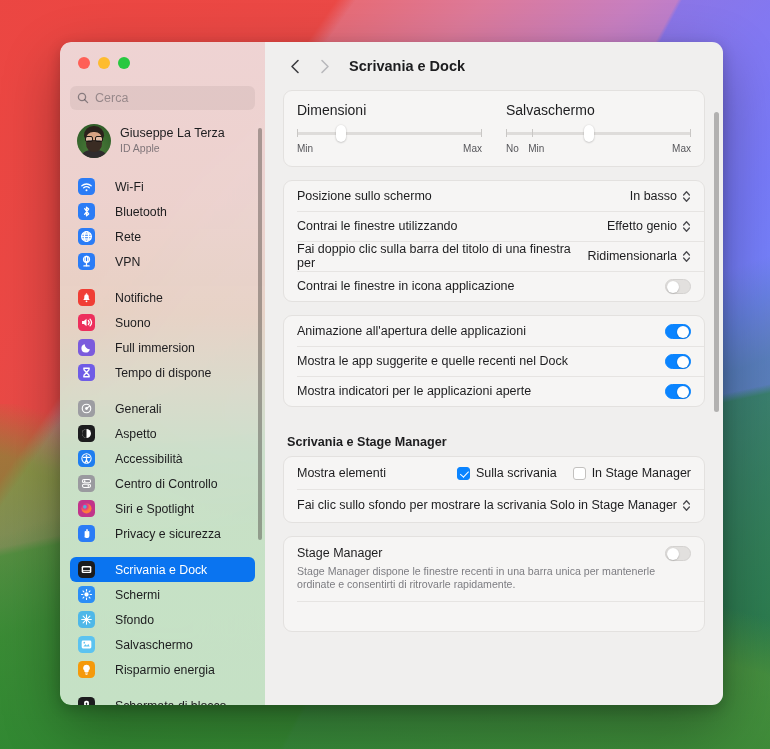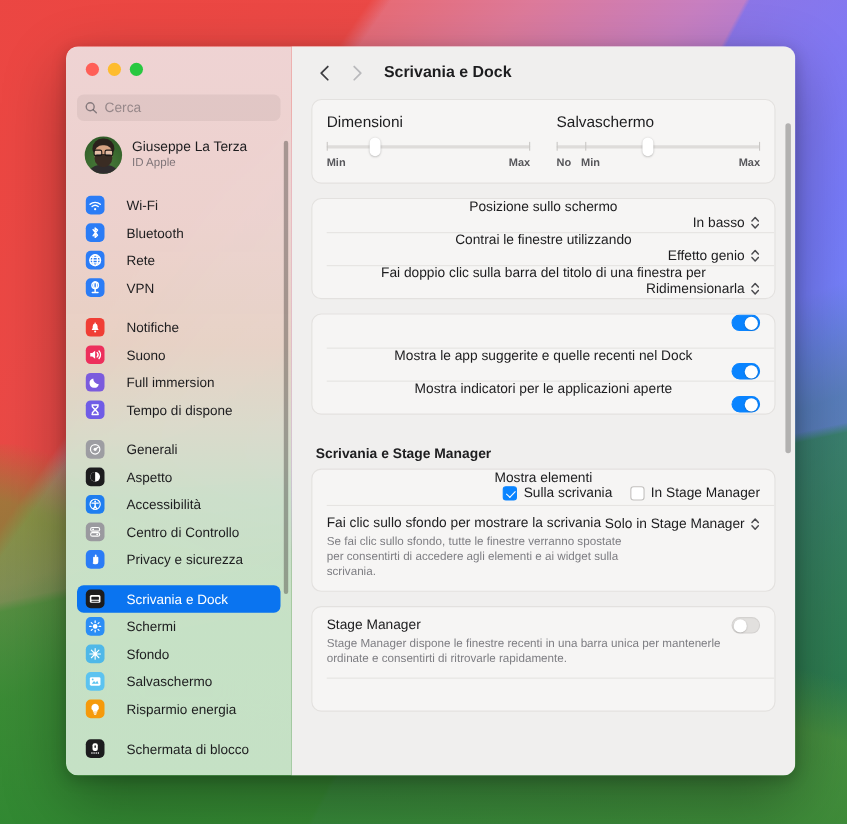--- a/index.html
+++ b/index.html
@@ -150,21 +150,21 @@
     margin: 4px 0 7px 4px;
   }
   .sec-title.spaced { margin-top: 28px; }
 
   .card {
     background: #f6f5f4; border: 1px solid #e3e1df;
     border-radius: 9px; margin-bottom: 13px; overflow: hidden;
   }
   .row {
     display: flex; align-items: center; min-height: 30px;
-    padding: 0 13px; position: relative; flex-direction: column;
+    padding: 0 13px; position: relative;
   }
   .row + .row:before {
     content: ""; position: absolute; left: 13px; right: 0; top: 0;
     height: 1px; background: #e6e4e2;
   }
   .row-label { font-size: 12.5px; color: #1d1d1f; }
   .row-right { margin-left: auto; display: flex; align-items: center; gap: 5px; }
   .popup-val { font-size: 12.5px; color: #1d1d1f; }
   .stepper { display: inline-flex; flex-direction: column; gap: 1px; color: #4a4a4e; }
 
@@ -196,29 +196,29 @@
   .slider-block + .slider-block { margin-left: 24px; }
   .sl-title { font-size: 14px; color: #1d1d1f; margin-bottom: 9px; }
   .track-wrap { position: relative; height: 13px; }
   .track { position: absolute; top: 5px; left: 0; right: 0; height: 3px;
     border-radius: 2px; background: #dedcda; }
   .tick { position: absolute; top: 2px; width: 1px; height: 8px; background: #c9c7c5; }
   .knob-h {
     position: absolute; top: -2px; width: 10px; height: 17px; border-radius: 5px;
     background: #fff; box-shadow: 0 0.5px 2px rgba(0,0,0,0.28); transform: translateX(-5px);
   }
-  .sl-labels { display: flex; position: relative; height: 14px; margin-top: 3px; font-weight: bold; }
+  .sl-labels { display: flex; position: relative; height: 14px; margin-top: 3px; }
   .sl-lab { position: absolute; font-size: 10px; color: #57575b; }
 
   .desc { font-size: 10.6px; color: #7d7d82; line-height: 1.32; }
   .row-stack { display: flex; flex-direction: column; padding: 8px 13px 9px; position: relative; }
   .row-stack + .row-stack:before, .row + .row-stack:before, .row-stack + .row:before {
     content: ""; position: absolute; left: 13px; right: 0; top: 0; height: 1px; background: #e6e4e2;
   }
-  .stack-head { display: flex; align-items: flex-end; }
+  .stack-head { display: flex; align-items: center; }
   .stack-head .row-label { line-height: 1.3; }
 
   #content-scroll {
     position: absolute; right: 4px; top: 70px; width: 5px; height: 300px;
     border-radius: 3px; background: rgba(0,0,0,0.26);
   }
 </style>
 </head>
 <body>
 
@@ -375,20 +375,36 @@
           <div class="sb-item">
             <span class="sb-ico" style="background: rgb(154, 154, 159);">
               <svg width="13" height="13" viewBox="0 0 14 14">
                 <rect x="2.6" y="2.8" width="8.8" height="3.5" rx="1.7" stroke="#fff" fill="none" stroke-width="1.1"></rect>
                 <circle cx="5" cy="4.55" r="0.95" fill="#fff"></circle>
                 <rect x="2.6" y="7.7" width="8.8" height="3.5" rx="1.7" stroke="#fff" fill="none" stroke-width="1.1"></rect>
                 <circle cx="9" cy="9.45" r="0.95" fill="#fff"></circle>
               </svg>
             </span>
             <span>Centro di Controllo</span>
+          </div>
+          <div class="sb-item">
+            <span class="sb-ico" style="background: rgb(194, 52, 138);">
+              <svg width="13" height="13" viewBox="0 0 14 14">
+                <defs>
+                  <radialGradient id="sg" cx="35%" cy="30%">
+                    <stop offset="0%" stop-color="#7b5bff"></stop>
+                    <stop offset="45%" stop-color="#e0348c"></stop>
+                    <stop offset="100%" stop-color="#ff7a3d"></stop>
+                  </radialGradient>
+                </defs>
+                <circle cx="7" cy="7" r="5.4" fill="url(#sg)"></circle>
+                <circle cx="5.2" cy="5.2" r="2" fill="#3fd0d8" opacity="0.75"></circle>
+              </svg>
+            </span>
+            <span>Siri e Spotlight</span>
           </div>
           <div class="sb-item">
             <span class="sb-ico" style="background: rgb(43, 124, 246);">
               <svg width="13" height="13" viewBox="0 0 14 14">
                 <path d="M5 10.8 V5.2 a0.85 0.85 0 0 1 1.7 0 V3.1 a0.85 0.85 0 0 1 1.7 0 v2.1 a0.85 0.85 0 0 1 1.7 0 v4.4 a2.2 2.2 0 0 1-2.2 2.2 H6.6 a2.3 2.3 0 0 1-2.3-2.3 z" fill="#fff"></path>
               </svg>
             </span>
             <span>Privacy e sicurezza</span>
           </div>
         </div>
@@ -556,24 +572,33 @@
           <div class="row-right">
             <div class="popup-val">Ridimensionarla</div>
             <span class="stepper">
               <svg width="9" height="13" viewBox="0 0 9 13">
                   <polyline points="1.6,5 4.5,1.8 7.4,5" fill="none" stroke="currentColor" stroke-width="1.3" stroke-linecap="round" stroke-linejoin="round"></polyline>
                   <polyline points="1.6,8 4.5,11.2 7.4,8" fill="none" stroke="currentColor" stroke-width="1.3" stroke-linecap="round" stroke-linejoin="round"></polyline>
                 </svg>
             </span>
           </div>
         </div>
+        <div class="row">
+          <div class="row-label">Contrai le finestre in icona applicazione</div>
+          <div class="row-right">
+            <div class="toggle">
+                <div class="knob"></div>
+              </div>
+          </div>
+        </div>
       </div>
 
       <div class="card">
         <div class="row">
+          <div class="row-label">Animazione all'apertura delle applicazioni</div>
           <div class="row-right">
               <div class="toggle on">
                 <div class="knob"></div>
               </div>
             </div>
         </div>
         <div class="row">
           <div class="row-label">Mostra le app suggerite e quelle recenti nel Dock</div>
           <div class="row-right">
               <div class="toggle on">
@@ -613,21 +638,20 @@
             <div class="row-right">
               <div class="popup-val">Solo in Stage Manager</div>
               <span class="stepper">
                 <svg width="9" height="13" viewBox="0 0 9 13">
                     <polyline points="1.6,5 4.5,1.8 7.4,5" fill="none" stroke="currentColor" stroke-width="1.3" stroke-linecap="round" stroke-linejoin="round"></polyline>
                     <polyline points="1.6,8 4.5,11.2 7.4,8" fill="none" stroke="currentColor" stroke-width="1.3" stroke-linecap="round" stroke-linejoin="round"></polyline>
                   </svg>
               </span>
             </div>
           </div>
-          <div class="desc" style="max-width:270px;margin-top:3px">Se fai clic sullo sfondo, tutte le finestre verranno spostate per consentirti di accedere agli elementi e ai widget sulla scrivania.</div>
         </div>
       </div>
 
       <div class="card">
         <div class="row-stack">
           <div class="stack-head">
             <div class="row-label">Stage Manager</div>
             <div class="row-right">
               <div class="toggle">
                   <div class="knob"></div>

